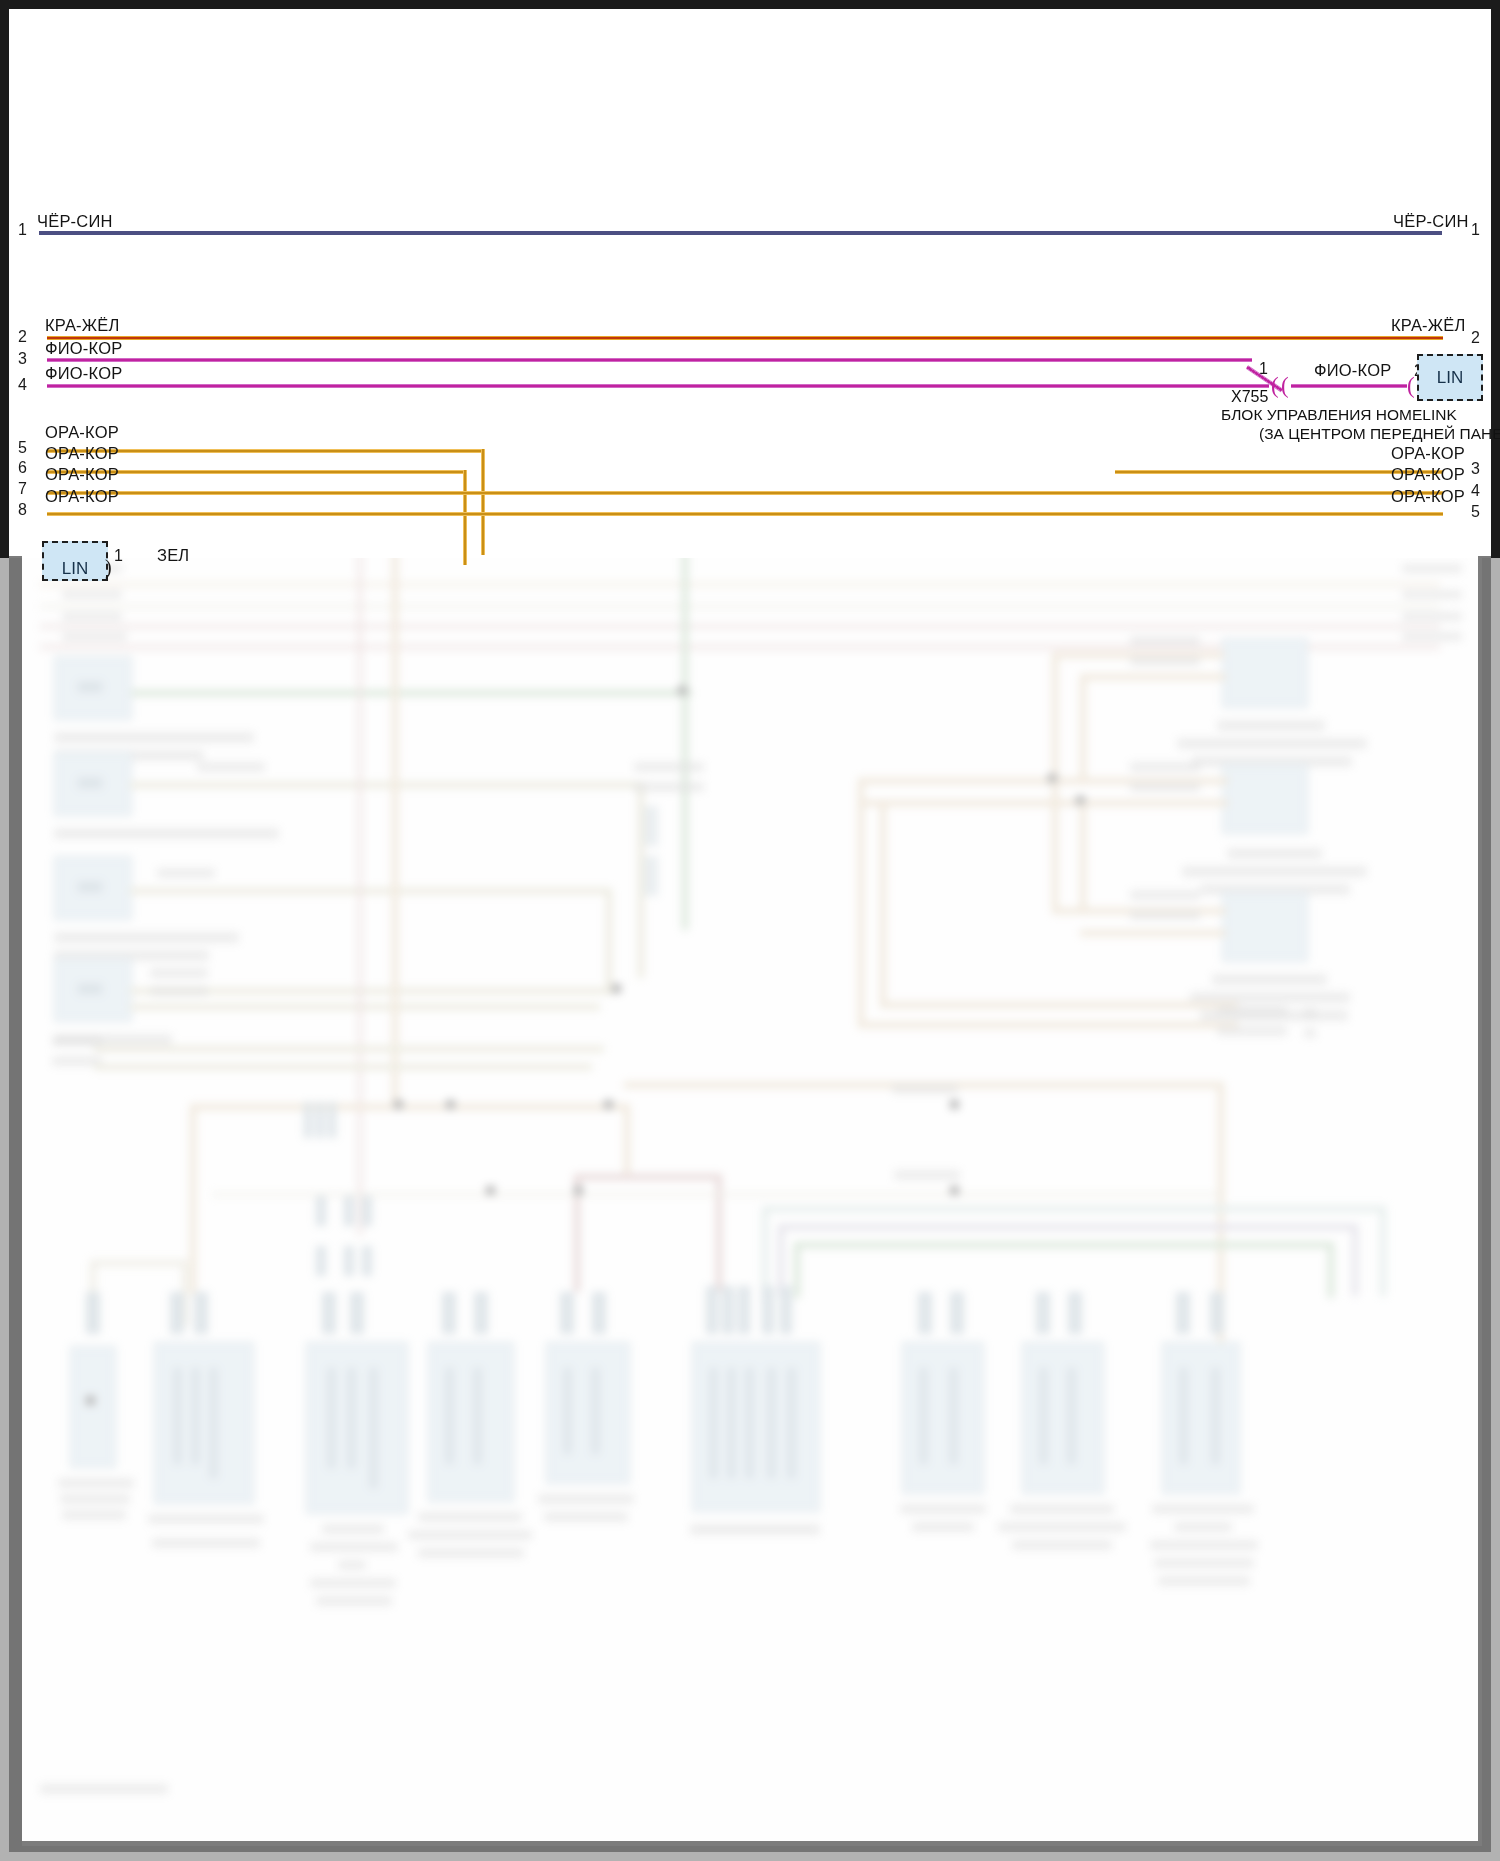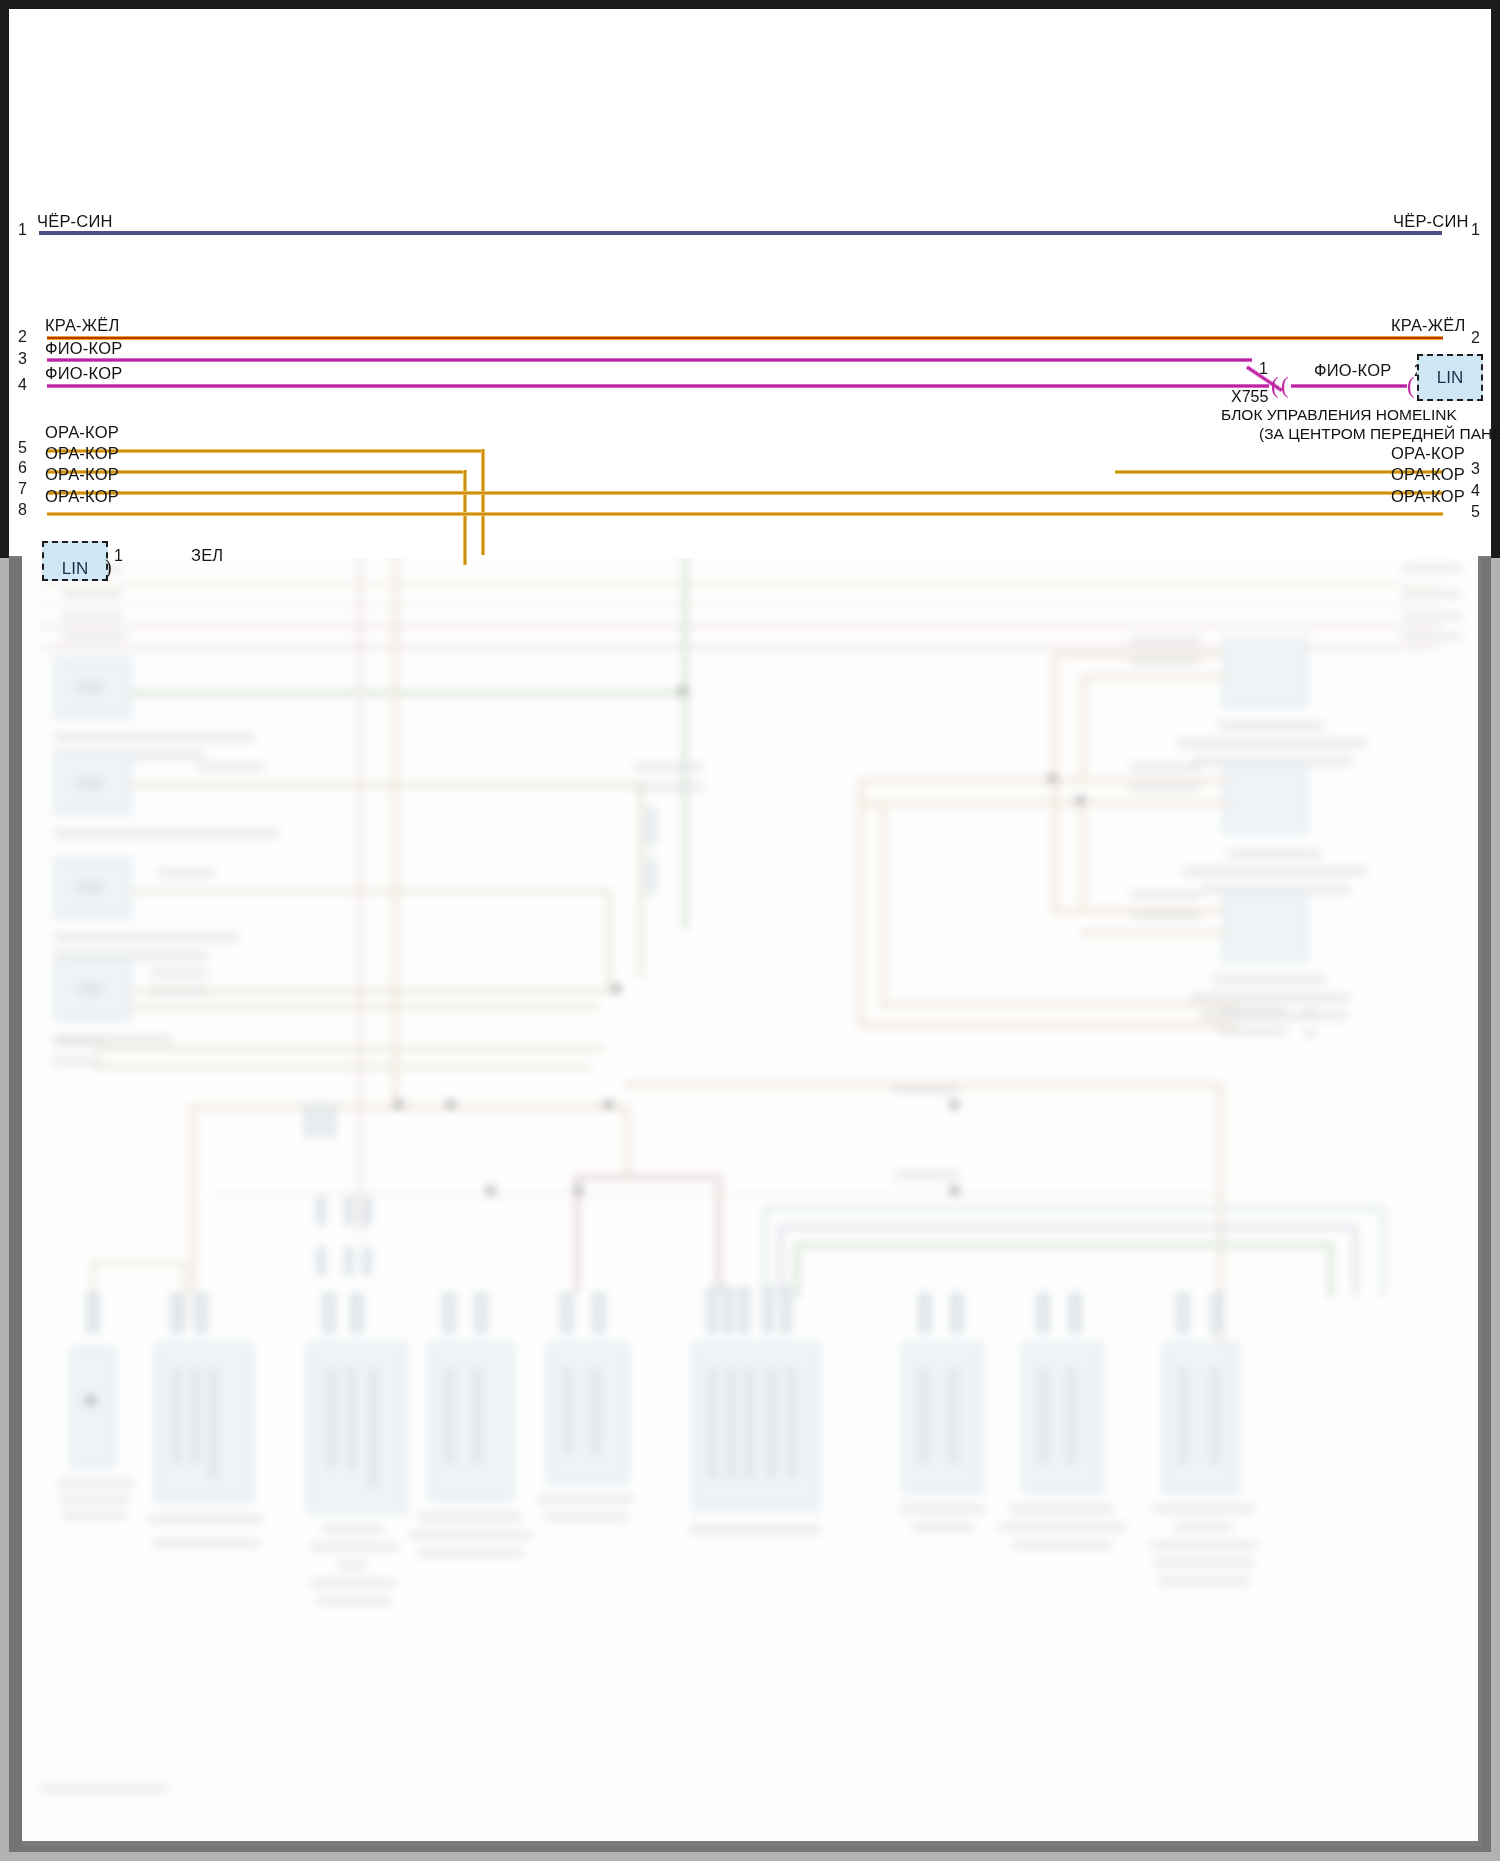--- a/index.html
+++ b/index.html
@@ -386,17 +386,17 @@
     <div class="wlabel" style="left:36px;top:478px;">ОРА-КОР</div>
     <div class="pinnum" style="left:9px;top:492px;">8</div>
     <div class="w-line c-orakor" style="left:38px;top:503px;width:1396px;"></div>
     <div class="wlabel" style="left:1382px;top:478px;">ОРА-КОР</div>
     <div class="pinnum" style="left:1462px;top:494px;">5</div>
 
     <div class="modbox" style="left:33px;top:532px;width:66px;height:40px;overflow:hidden;">
       <span style="position:relative;top:8px;">LIN</span>
     </div>
     <div class="pinnum" style="left:105px;top:538px;">1</div>
-    <div class="wlabel" style="left:148px;top:537px;margin-left:34px;">ЗЕЛ</div>
+    <div class="wlabel" style="left:148px;top:537px;">ЗЕЛ</div>
     <div class="conn conn-dark" style="left:96px;top:548px;font-size:20px;">)</div>
   </div>
 
 </div>
 
 </body></html>

